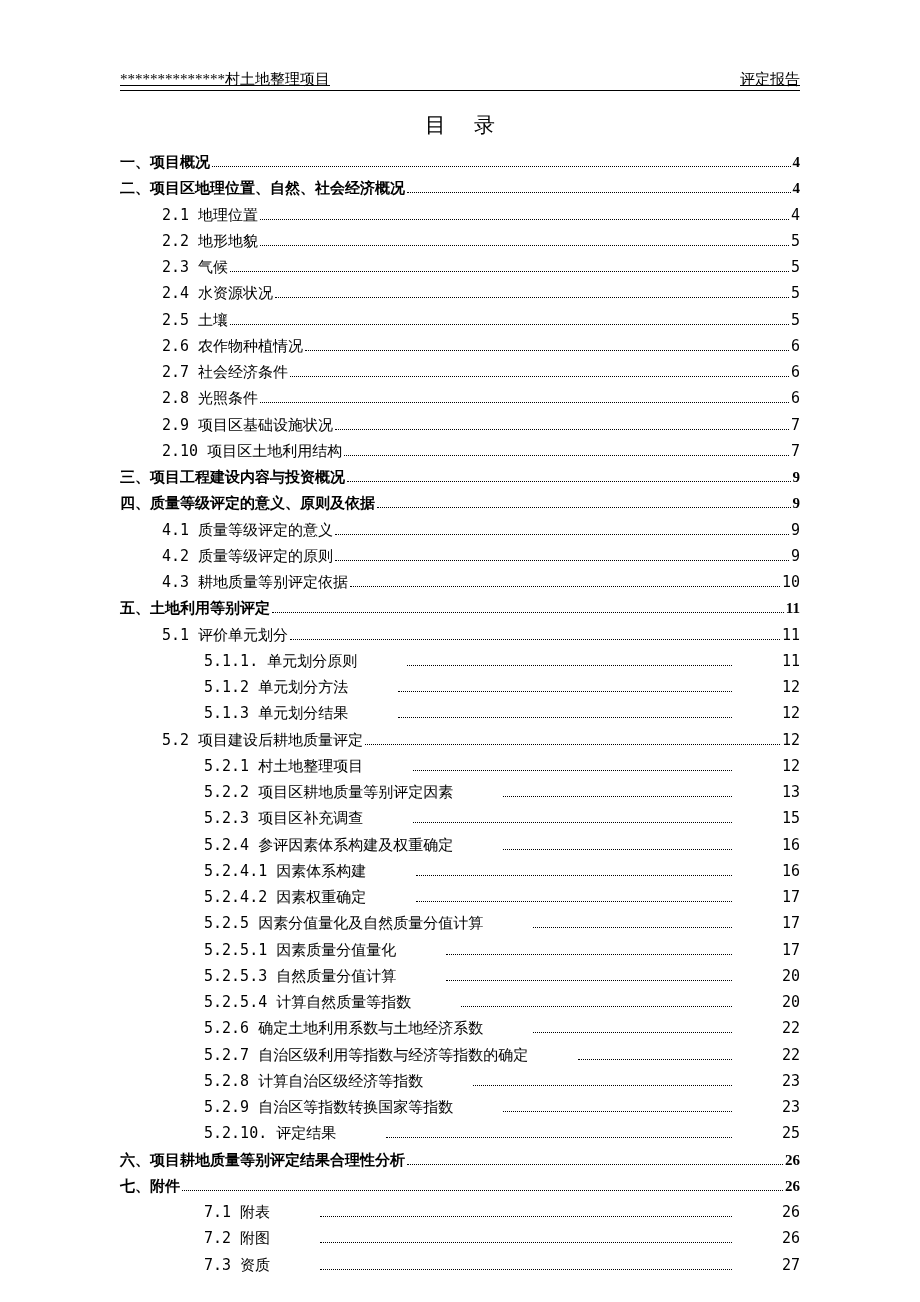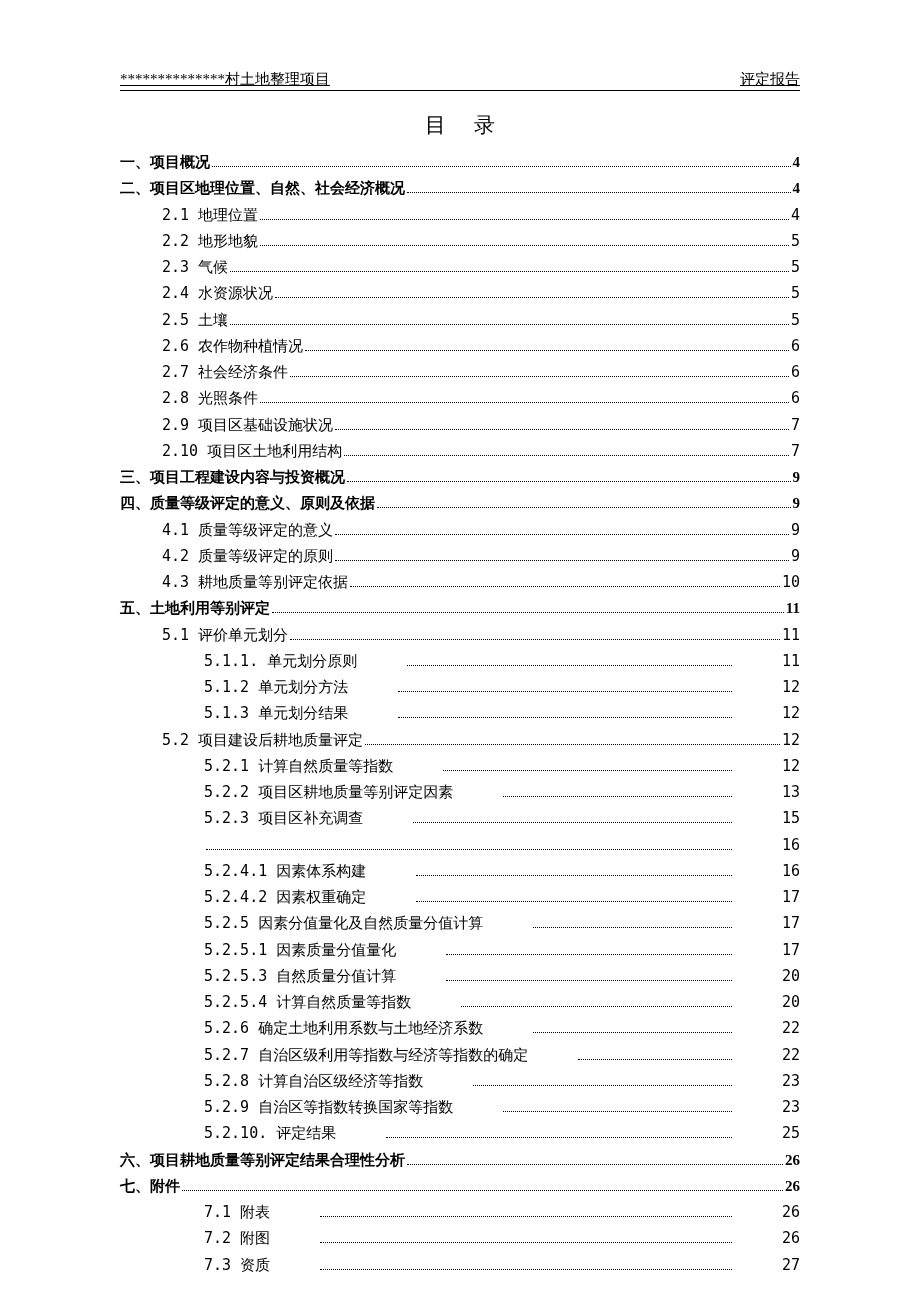--- a/index.html
+++ b/index.html
@@ -171,35 +171,36 @@
       <span class="toc-label">5.1.3 单元划分结果</span>
       <span class="toc-dots"></span>
       <span class="toc-page">12</span>
     </div>
     <div class="toc-row lvl-1">
       <span class="toc-label">5.2 项目建设后耕地质量评定</span>
       <span class="toc-dots"></span>
       <span class="toc-page">12</span>
     </div>
     <div class="toc-row lvl-2">
-      <span class="toc-label">5.2.1 计算自然质量等指数</span>
+      <span class="toc-label">5.2.1 村土地整理项目</span>
       <span class="toc-dots"></span>
       <span class="toc-page">12</span>
     </div>
     <div class="toc-row lvl-2">
       <span class="toc-label">5.2.2 项目区耕地质量等别评定因素</span>
       <span class="toc-dots"></span>
       <span class="toc-page">13</span>
     </div>
     <div class="toc-row lvl-2">
       <span class="toc-label">5.2.3 项目区补充调查</span>
       <span class="toc-dots"></span>
       <span class="toc-page">15</span>
     </div>
     <div class="toc-row lvl-2">
+      <span class="toc-label">5.2.4 参评因素体系构建及权重确定</span>
       <span class="toc-dots"></span>
       <span class="toc-page">16</span>
     </div>
     <div class="toc-row lvl-2">
       <span class="toc-label">5.2.4.1 因素体系构建</span>
       <span class="toc-dots"></span>
       <span class="toc-page">16</span>
     </div>
     <div class="toc-row lvl-2">
       <span class="toc-label">5.2.4.2 因素权重确定</span>

